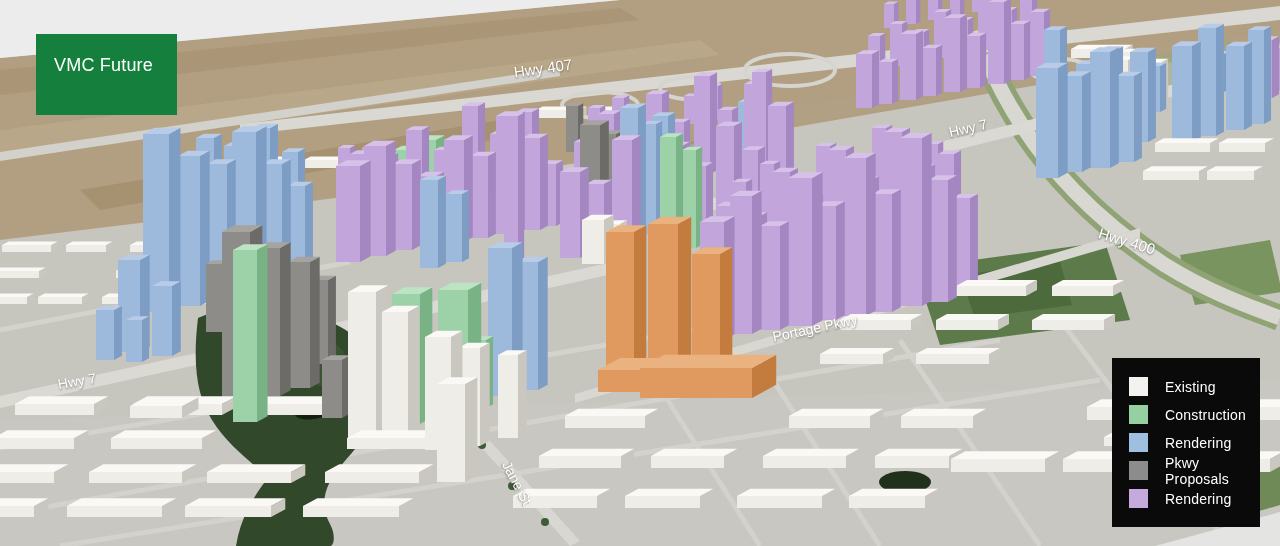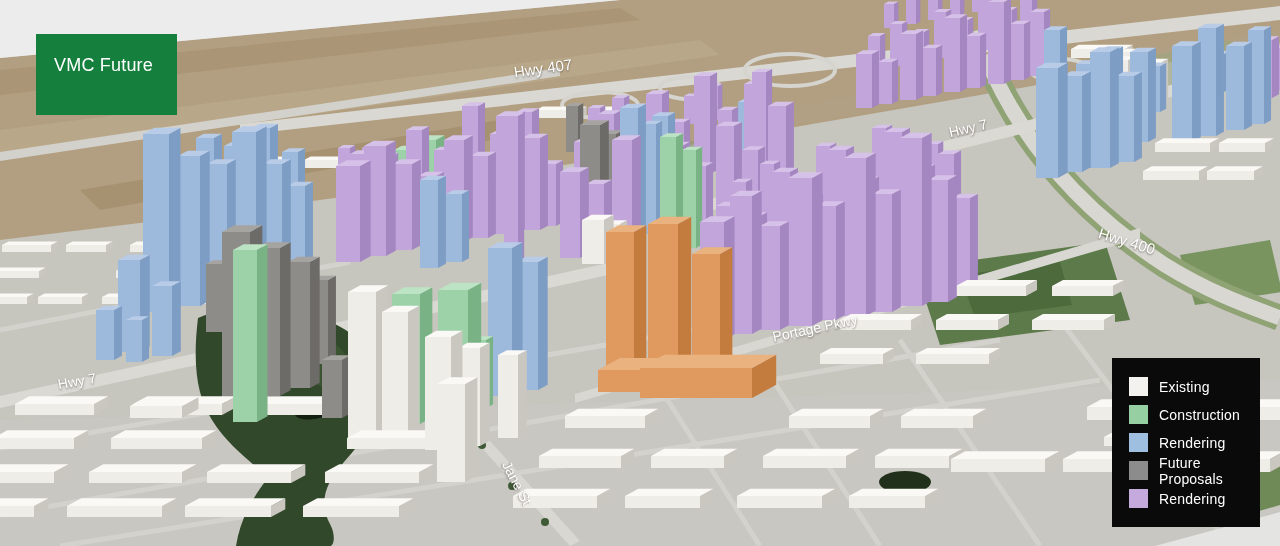--- a/index.html
+++ b/index.html
@@ -7,21 +7,21 @@
          font-family:"Liberation Sans","DejaVu Sans",sans-serif;}
   #scene{position:absolute;left:0;top:0;}
   .overlay{position:absolute;left:0;top:0;width:1280px;height:546px;pointer-events:none;}
   .title-card{position:absolute;left:36px;top:34px;width:141px;height:81px;background:#15803d;
               color:#fff;box-sizing:border-box;padding:20px 0 0 18px;line-height:23px;
               font-size:18px;font-weight:400;letter-spacing:.2px;}
   .road-label{position:absolute;color:#fff;font-size:14px;white-space:nowrap;
               text-shadow:0 1px 2px rgba(40,30,20,.55);transform-origin:center;}
   .legend{position:absolute;left:1112px;top:358px;width:148px;height:169px;background:#0a0a0a;
           box-sizing:border-box;padding:19px 0 0 17px;display:flex;flex-direction:column;gap:9px;}
-  .legend-row{display:flex;align-items:center;gap:11px;height:19px;}
+  .legend-row{display:flex;align-items:center;gap:17px;height:19px;}
   .legend-swatch{width:19px;height:19px;flex:0 0 19px;}
   .legend-label{color:#fff;font-size:14px;letter-spacing:.2px;}
 </style>
 </head>
 <body>
 
 <div id="stage">
 
   <svg id="scene" width="1280" height="546" viewBox="0 0 1280 546">
 
@@ -1298,21 +1298,21 @@
       <div class="legend-row">
         <span class="legend-swatch" style="background: rgb(150, 207, 162);"></span>
         <span class="legend-label">Construction</span>
       </div>
       <div class="legend-row">
         <span class="legend-swatch" style="background: rgb(159, 191, 224);"></span>
         <span class="legend-label">Rendering</span>
       </div>
       <div class="legend-row">
         <span class="legend-swatch" style="background: rgb(140, 140, 140);"></span>
-        <span class="legend-label">Future Proposals</span>
+        <span class="legend-label">Pkwy Proposals</span>
       </div>
       <div class="legend-row">
         <span class="legend-swatch" style="background: rgb(197, 170, 222);"></span>
         <span class="legend-label">Rendering</span>
       </div>
     </div>
   </div>
 </div>
 
 </body></html>

